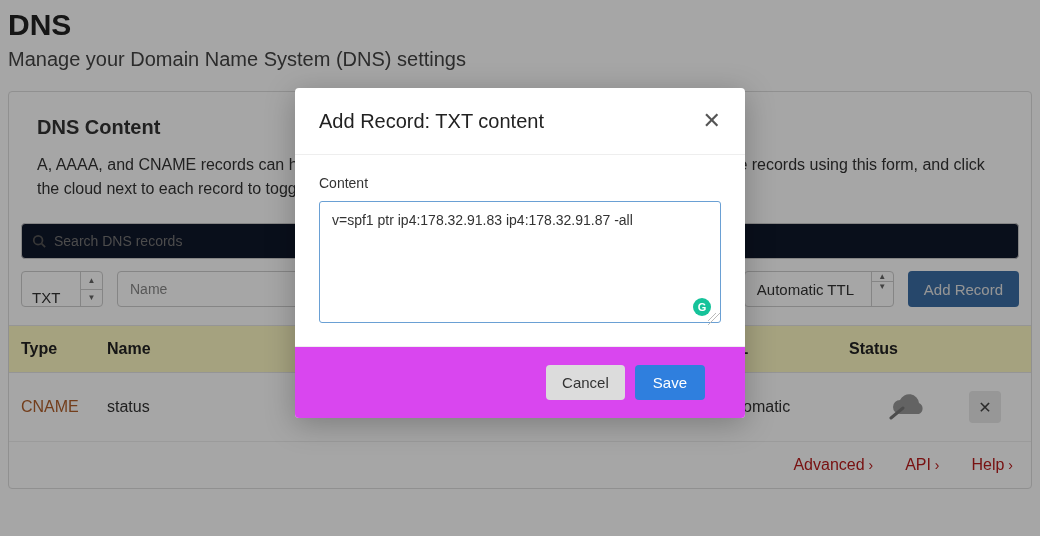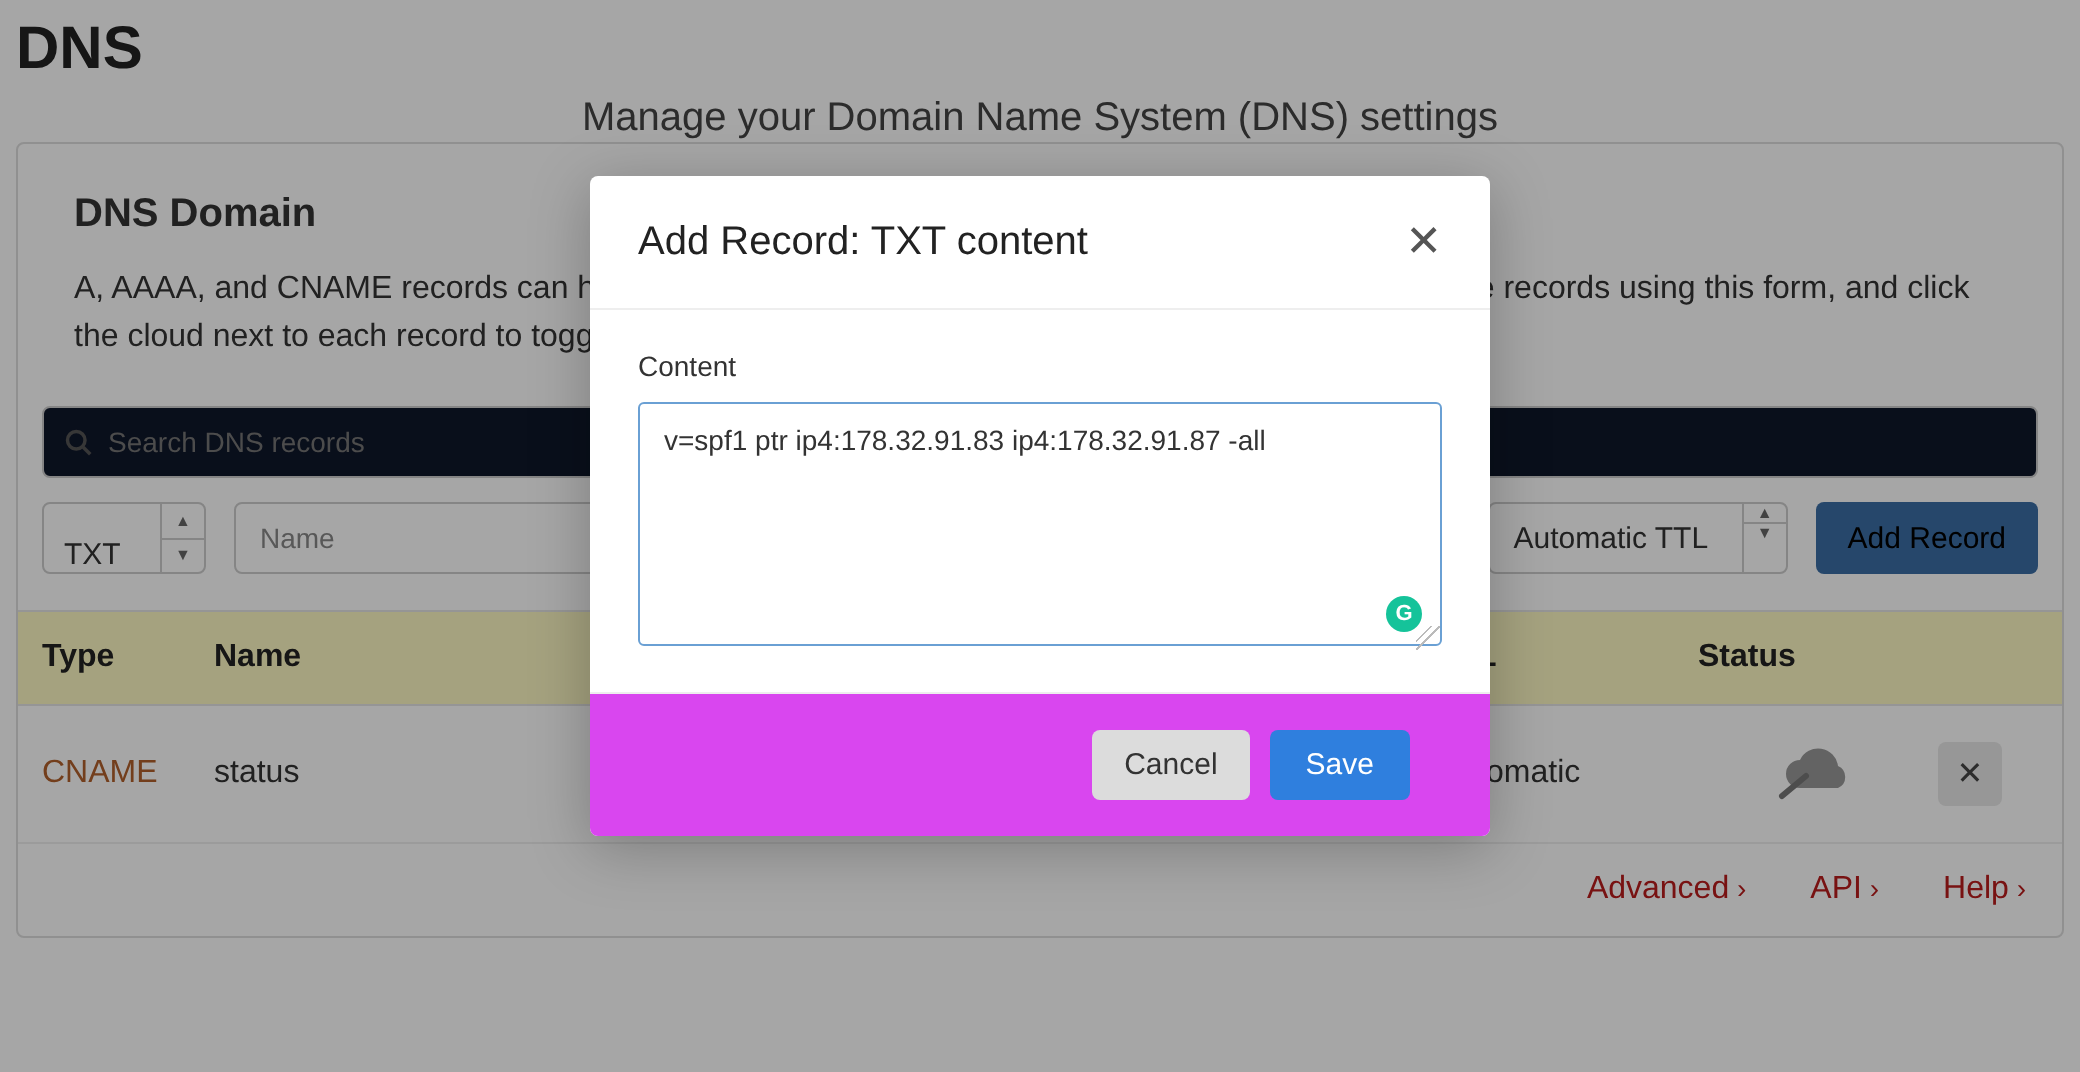--- a/index.html
+++ b/index.html
@@ -8,21 +8,21 @@
     background: #fff;
     color: #333;
     font-size: 14px;
     width: 1040px;
     height: 536px;
     overflow: hidden;
     position: relative;
   }
   .page { padding: 8px; }
   h1.page-title { font-size: 30px; font-weight: 600; color: #222; margin-bottom: 6px; }
-  .page-subtitle { font-size: 20px; color: #444; font-weight: 400; margin-bottom: 0; text-align: center; }
+  .page-subtitle { font-size: 20px; color: #444; font-weight: 400; margin-bottom: 20px; }
   .card {
     border: 1px solid #ddd;
     border-radius: 4px;
     padding: 0;
     background: #fff;
   }
   .card-inner { padding: 24px 28px 0 28px; }
   .section-title { font-size: 20px; font-weight: 600; margin-bottom: 14px; }
   .section-desc { font-size: 16px; color: #333; line-height: 1.5; margin-bottom: 22px; }
   .search-wrap { padding: 0 12px; }
@@ -55,21 +55,21 @@
     padding: 0 12px; font-size: 14px; color: #888;
     display: flex; align-items: center; background: #fff;
   }
   .select-ttl {
     width: 150px; height: 36px; border: 1px solid #ccc; border-radius: 4px;
     display: flex; align-items: center; padding: 0 12px; font-size: 15px;
     background: #fff; position: relative;
   }
   .btn-add {
     height: 36px; padding: 0 16px; border-radius: 4px;
-    background: #3b6ea5; color: #000000; font-size: 15px; font-weight: 500;
+    background: #3b6ea5; color: #e5e5e5; font-size: 15px; font-weight: 500;
     display: flex; align-items: center; border: none;
   }
   .table { width: 100%; margin-top: 6px; }
   .thead {
     background: #fef9c3; display: flex; padding: 14px 12px;
     font-weight: 600; font-size: 16px; color: #222;
     border-top: 1px solid #e5e5e5; border-bottom: 1px solid #e5e5e5;
   }
   .col-type { width: 86px; }
   .col-name { width: 245px; }
@@ -143,21 +143,21 @@
 </style>
 </head>
 <body>
 
 <div class="page">
   <h1 class="page-title">DNS</h1>
   <div class="page-subtitle">Manage your Domain Name System (DNS) settings</div>
 
   <div class="card">
     <div class="card-inner">
-      <div class="section-title">DNS Domain</div>
+      <div class="section-title">DNS Content</div>
       <div class="section-desc">A, AAAA, and CNAME records can have their traffic routed through the Cloudflare system. Add more records using this form, and click the cloud next to each record to toggle Cloudflare on or off.</div>
     </div>
 
     <div class="search-wrap">
       <div class="search-row">
         <svg class="mag-icon" viewBox="0 0 16 16" fill="none" stroke="#555" stroke-width="2">
             <circle cx="7" cy="7" r="5"></circle>
             <line x1="11" y1="11" x2="15" y2="15"></line>
           </svg>
         <input type="text" placeholder="Search DNS records" style="">

